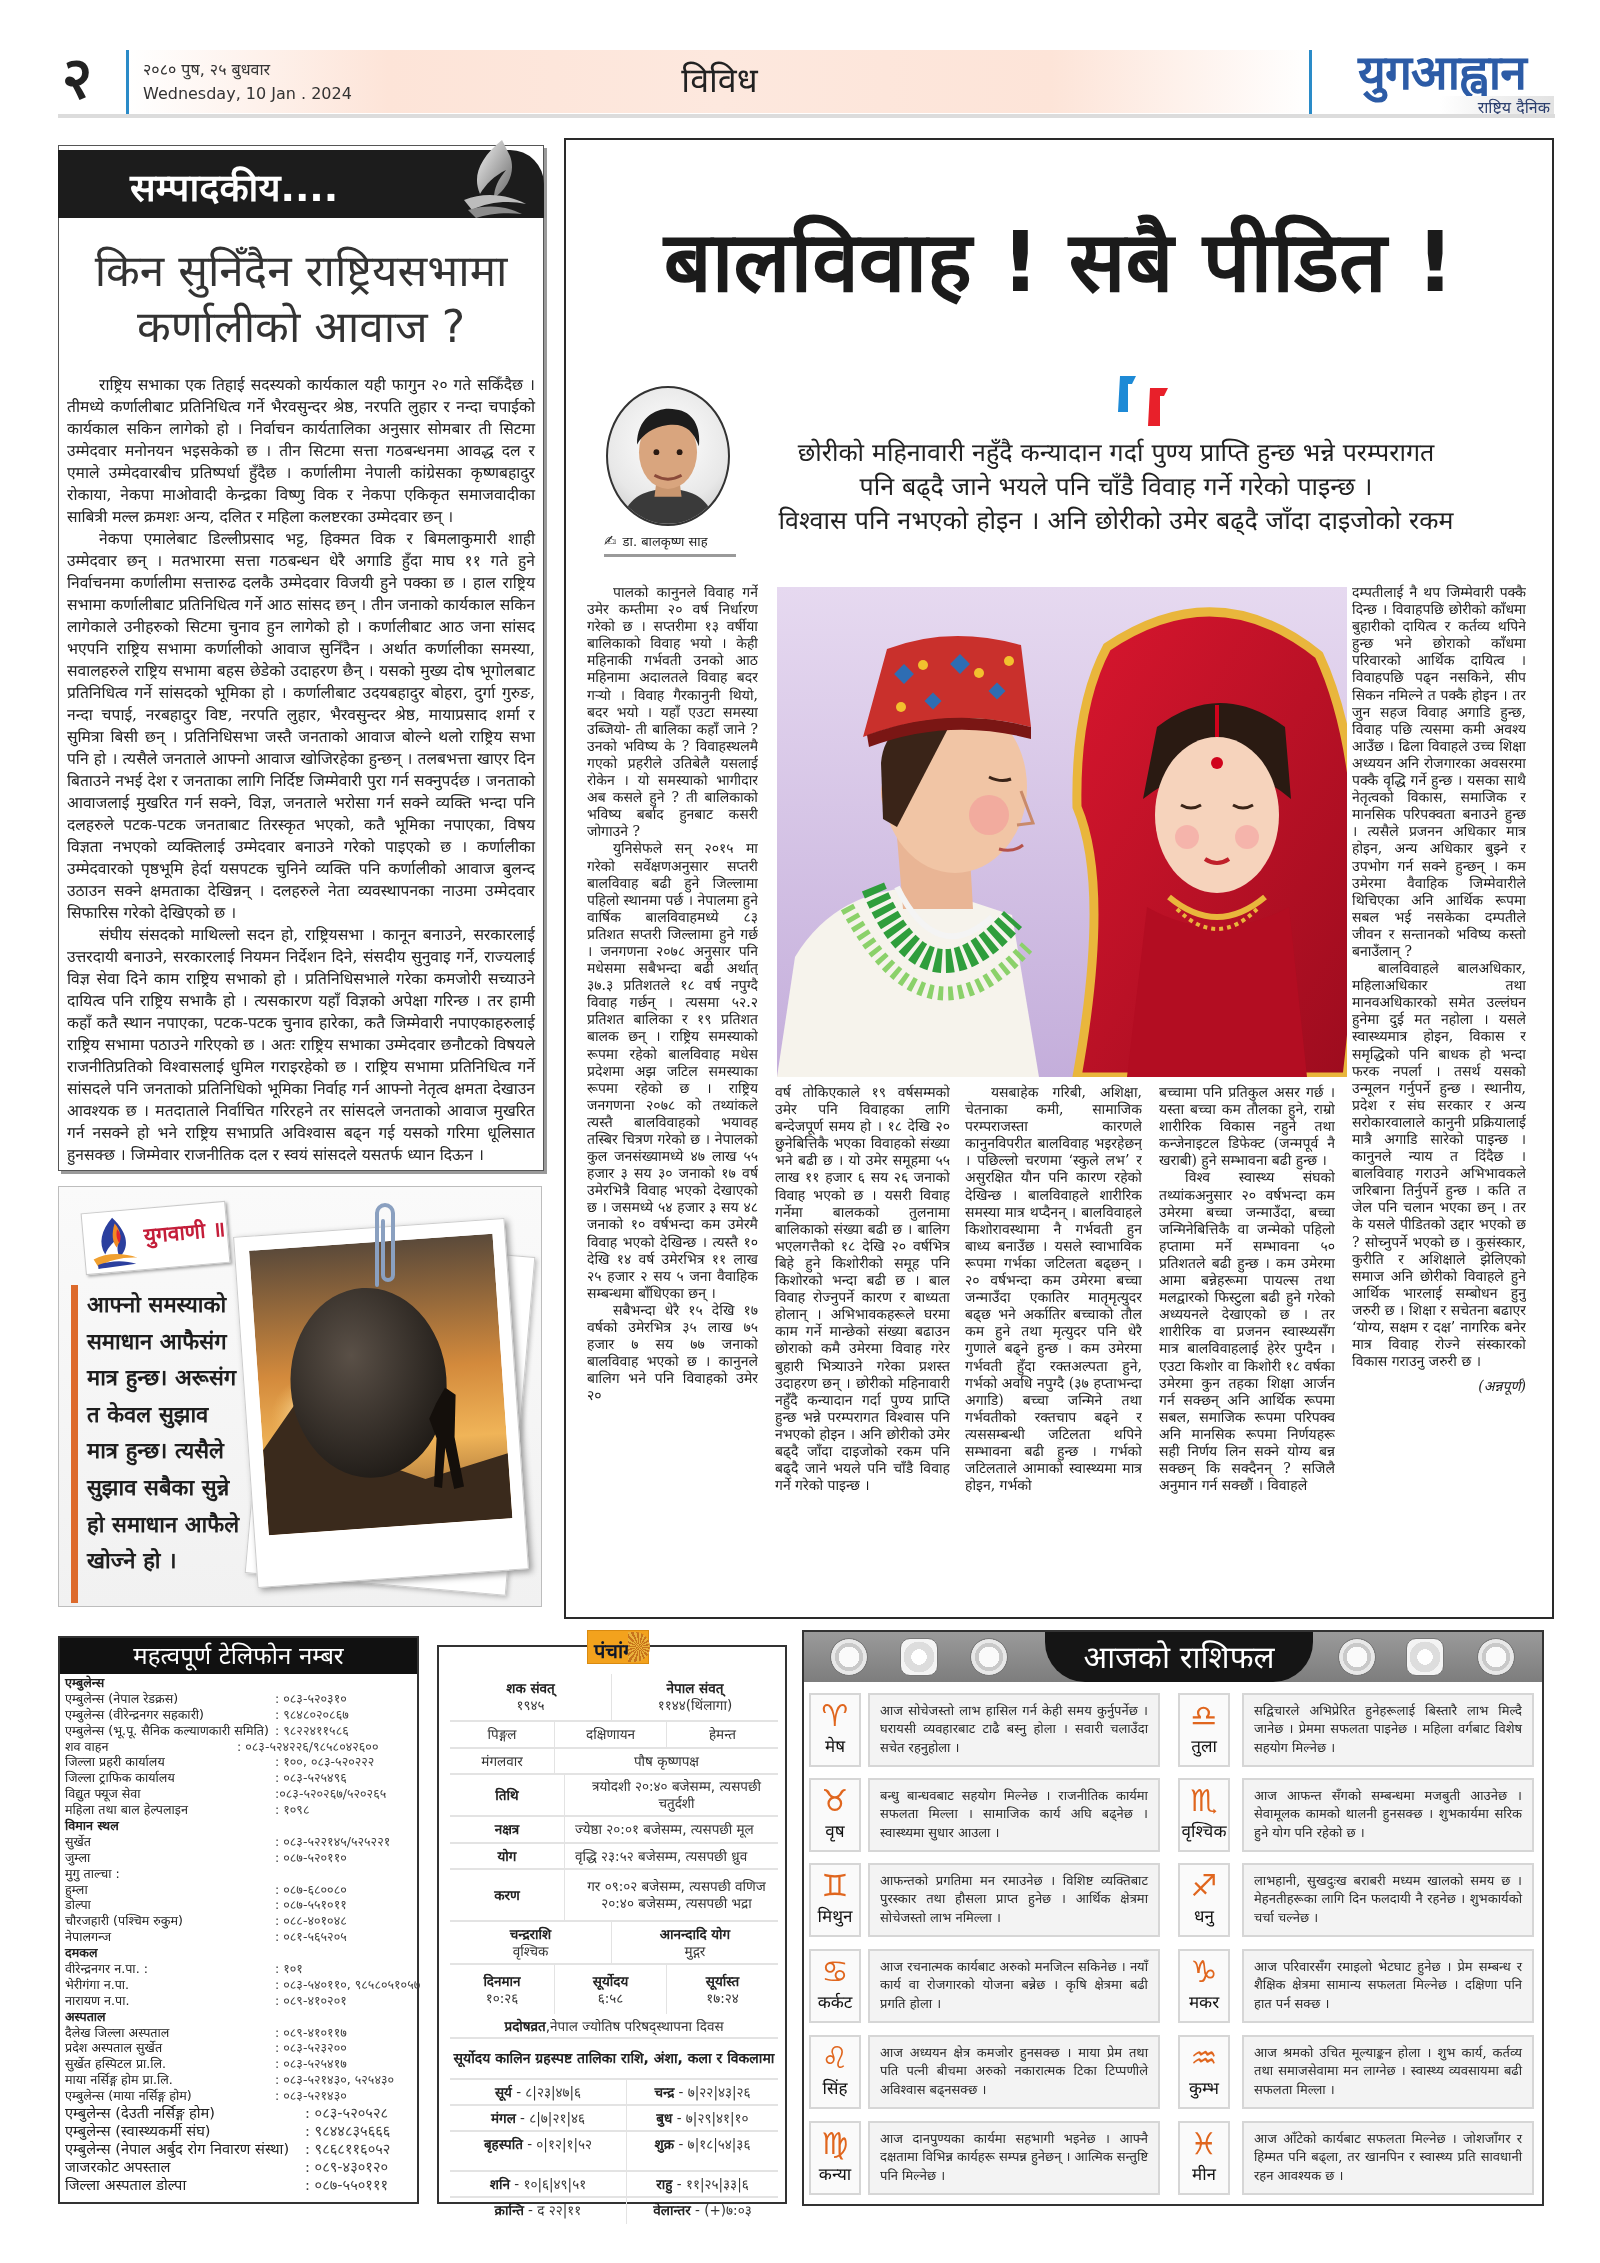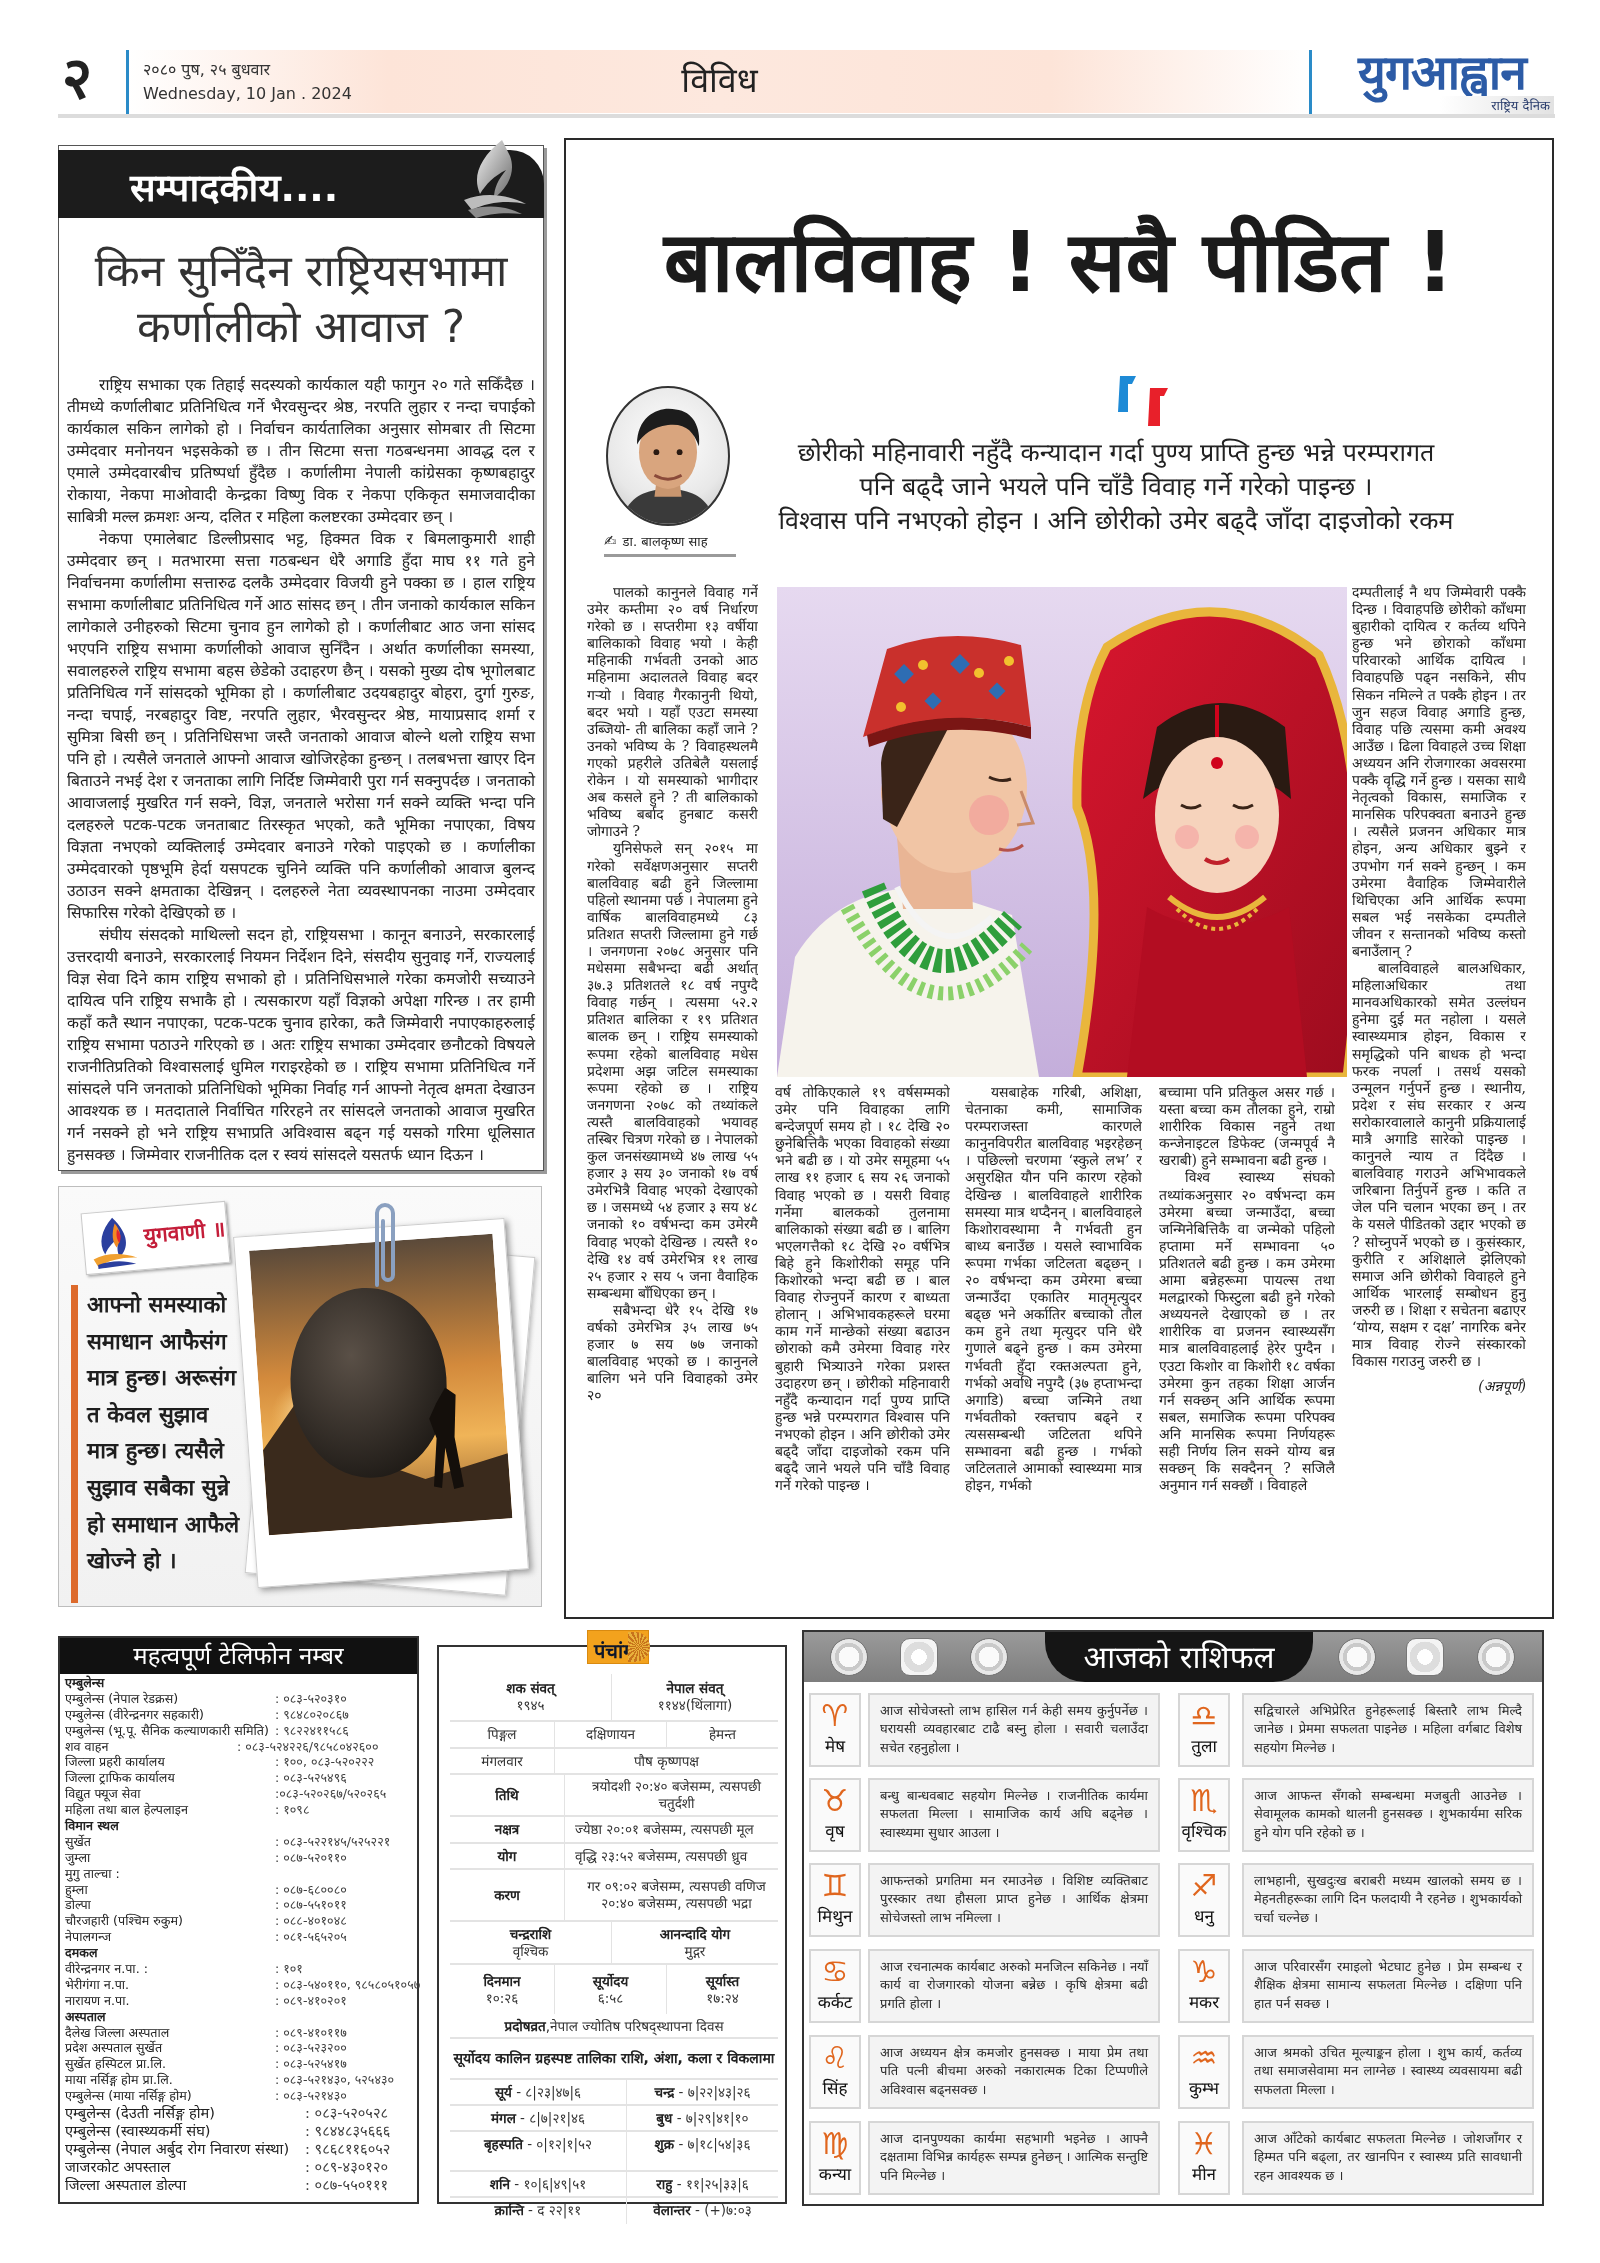--- a/index.html
+++ b/index.html
@@ -8,21 +8,21 @@
 .abs{position:absolute}
 
 
 .hdr-band{left:128px;top:50px;width:1183px;height:63px;background:linear-gradient(90deg,#fff 0%,#fde4d8 22%,#fde8de 50%,#fde4d8 78%,#fff 100%)}
 .page-no{left:62px;top:46px;font-size:58px;font-weight:bold;color:#222;line-height:64px}
 .vline{width:3px;height:64px;top:50px;background:#2a8bc8}
 .date1{left:143px;top:58px;font-size:16px;color:#333}
 .date2{left:143px;top:84px;font-size:16px;color:#333}
 .section{left:128px;top:56px;width:1183px;text-align:center;font-size:34px;color:#222}
 .logo{left:1326px;top:44px;width:232px;text-align:center;font-size:48px;font-weight:bold;color:#2c5ba6;letter-spacing:-1px;line-height:56px}
-.tagline{left:1440px;top:96px;width:114px;height:18px;text-align:right;font-size:13px;color:#2c3f6e;background:linear-gradient(90deg,#fff,#e2e2e2);padding-right:4px}
+.tagline{left:1440px;top:96px;width:114px;height:18px;text-align:right;font-size:16px;color:#2c3f6e;background:linear-gradient(90deg,#fff,#e2e2e2);padding-right:4px}
 .hdr-rule{left:58px;top:114px;width:1497px;height:4px;background:#dcdcdc}
 
 
 .ed-box{left:58px;top:145px;width:486px;height:1026px;border:1px solid #555;box-shadow:3px 3px 0 #9a9a9a;background:#fff}
 .ed-head{position:absolute;left:-1px;top:4px;width:486px;height:68px;background:#1c1c1c;border-top-right-radius:34px}
 .ed-label{position:absolute;left:72px;top:10px;font-size:38px;font-weight:bold;color:#fff}
 .ed-icon{position:absolute;left:392px;top:-14px;width:86px;height:86px}
 .ed-title{position:absolute;left:0;width:484px;text-align:center;font-size:44px;color:#333;line-height:54px}
 .ed-body{position:absolute;left:8px;top:228px;width:468px;font-size:15.6px;line-height:22px;text-align:justify;color:#222;font-family:"DejaVu Serif",serif}
 .ed-body p{text-indent:32px}

